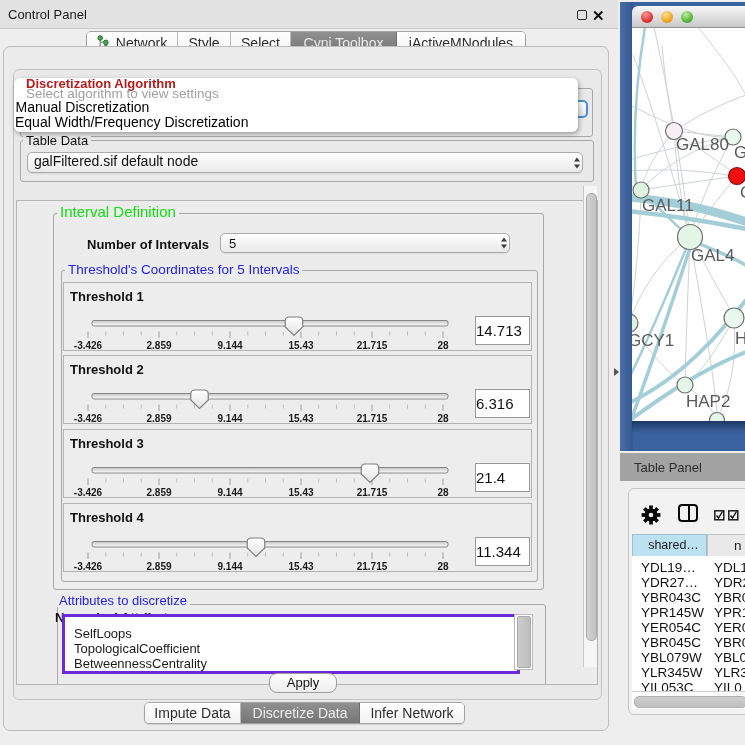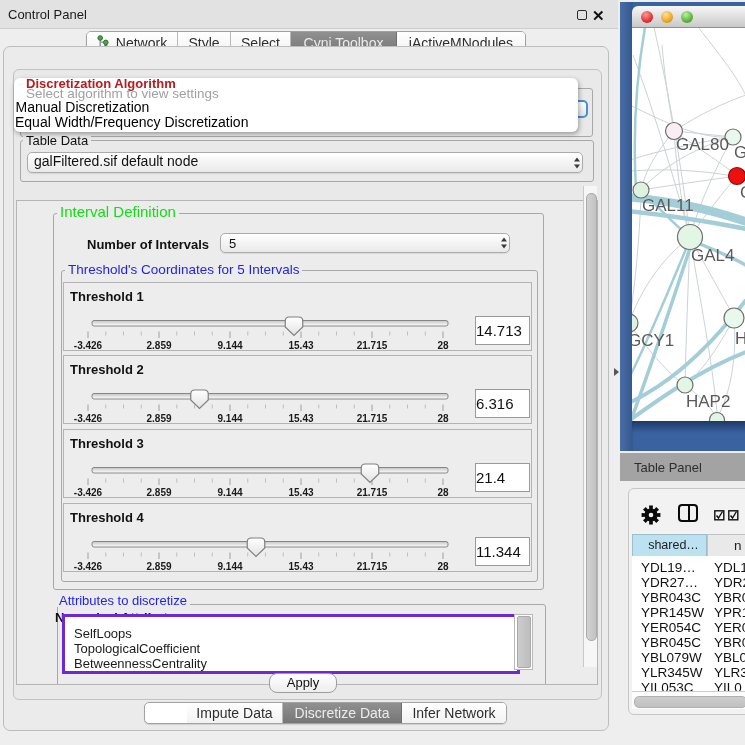--- a/index.html
+++ b/index.html
@@ -12,21 +12,21 @@
 #btn-sq{left:577px;top:10px;width:8px;height:8px;border:1.6px solid #2c2c2c;border-radius:2px;}
 #btn-x{left:592px;top:7px;font-size:15px;font-weight:bold;color:#111;}
 
 .seg{display:flex;background:#fff;border:1px solid #a2a2a2;border-radius:5px;overflow:hidden;
  font-size:14px;color:#2e2e2e;box-shadow:0 1px 1px rgba(0,0,0,0.12);}
 .seg .s{display:flex;align-items:center;justify-content:center;border-right:1px solid #b9b9b9;
  background:linear-gradient(#ffffff,#f2f2f2);white-space:nowrap;}
 .seg .s:last-child{border-right:none;}
 .seg .sel{background:linear-gradient(#909090,#767676);color:#ececec;border-right-color:#6f6f6f;}
 #toptabs{left:86px;top:31px;height:21px;}
-#bottabs{left:144px;top:702px;height:20px;padding-left:42px;}
+#bottabs{left:144px;top:702px;height:20px;}
 
 #outerpanel{left:3px;top:46px;width:604px;height:683px;background:#ebebeb;border:1px solid #bdbdbd;border-radius:7px;}
 #innerpanel{left:13px;top:69px;width:587px;height:629px;background:#e9e9e9;border:1px solid #c2c2c2;border-radius:6px;}
 
 .grp{border:1px solid #a8a8a8;border-radius:3px;}
 .gtitle{position:absolute;background:#e9e9e9;padding:0 3px;line-height:13px;font-size:13px;}
 
 .combo{background:linear-gradient(#ffffff,#e9e9e9);border:1px solid #ababab;border-radius:5px;
  font-size:13px;color:#111;box-shadow:0 1px 1px rgba(0,0,0,0.08);}
 .combo .txt{position:absolute;left:8px;top:50%;transform:translateY(-50%);}

